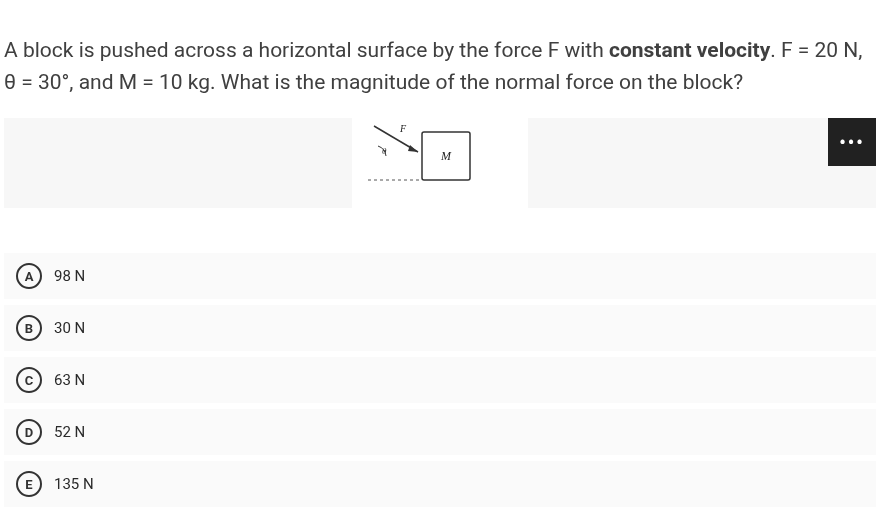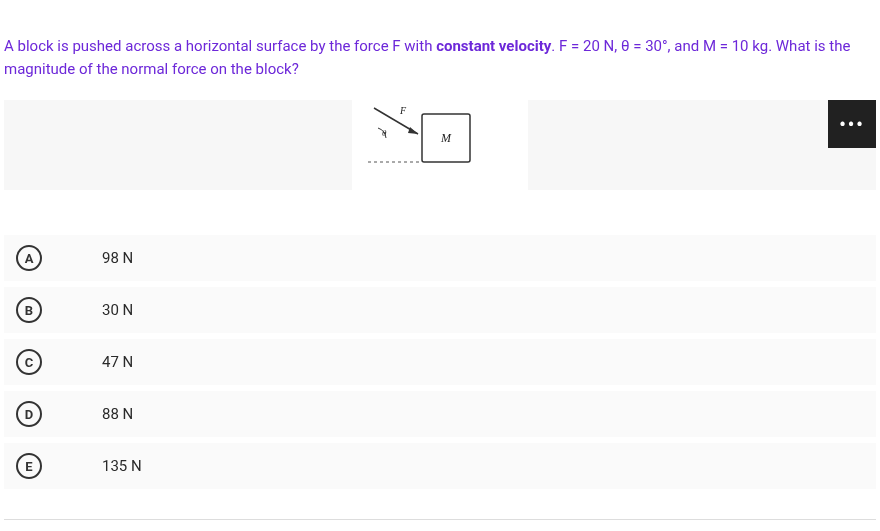--- a/index.html
+++ b/index.html
@@ -11,23 +11,23 @@
       font-family: -apple-system, BlinkMacSystemFont, "Segoe UI", Roboto, Helvetica, Arial, sans-serif;
       color: #333;
       background: #fff;
       width: 880px;
       padding: 0;
     }
     .container {
       padding: 0;
     }
     .question-text {
-      font-size: 15px;
+      font-size: 21px;
       line-height: 1.5;
-      color: #6d28d9;
+      color: #404040;
       margin: 35px 4px 12px 4px;
     }
     .question-text strong {
       font-weight: 700;
     }
     .image-section {
       margin: 20px 4px 0 4px;
       background: #f7f7f7;
       height: 90px;
       display: flex;
@@ -85,21 +85,20 @@
       display: flex;
       align-items: center;
       justify-content: center;
       font-weight: 700;
       font-size: 13px;
       flex-shrink: 0;
     }
     .option-text {
       font-size: 15px;
       color: #2a2a2a;
-      margin-left: 48px;
     }
     .divider {
       margin: 30px 4px 30px 4px;
       border: none;
       border-top: 1px solid #ddd;
     }
   </style>
 </head>
 <body>
 
@@ -137,25 +136,25 @@
     <div class="option-row">
       <div class="option-letter">A</div>
       <div class="option-text">98 N</div>
     </div>
     <div class="option-row">
       <div class="option-letter">B</div>
       <div class="option-text">30 N</div>
     </div>
     <div class="option-row">
       <div class="option-letter">C</div>
-      <div class="option-text">47 N</div>
+      <div class="option-text">63 N</div>
     </div>
     <div class="option-row">
       <div class="option-letter">D</div>
-      <div class="option-text">88 N</div>
+      <div class="option-text">52 N</div>
     </div>
     <div class="option-row">
       <div class="option-letter">E</div>
       <div class="option-text">135 N</div>
     </div>
   </div>
 
   <hr class="divider">
 
 </div>

